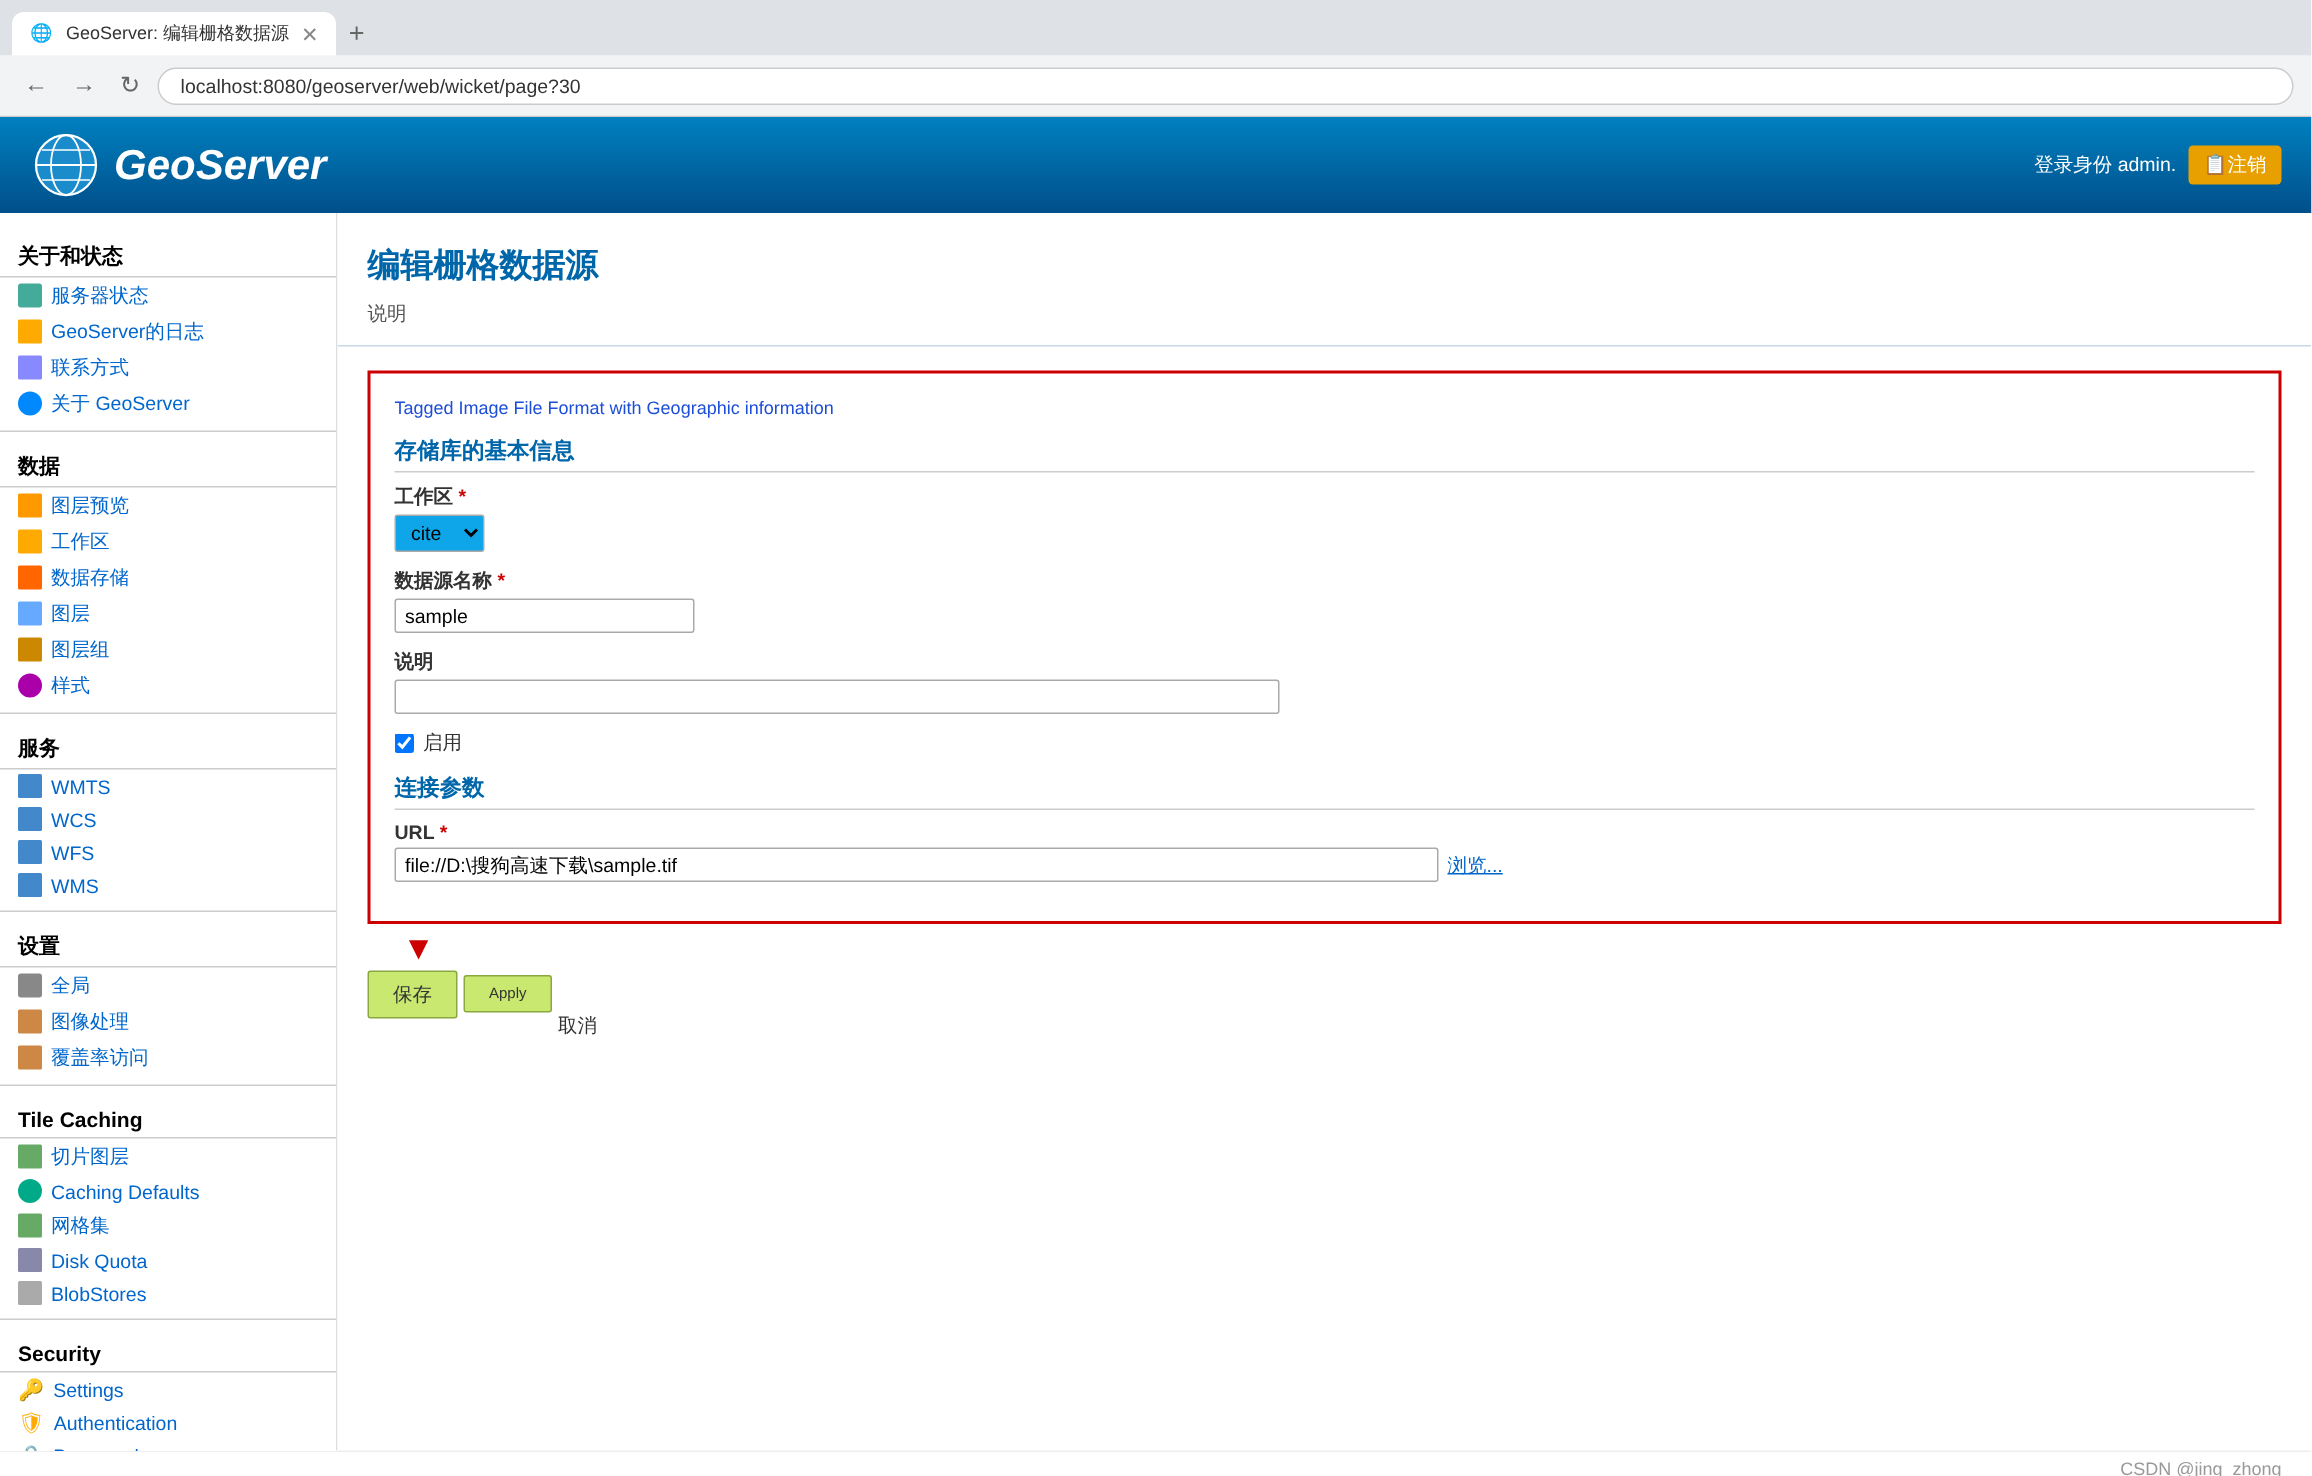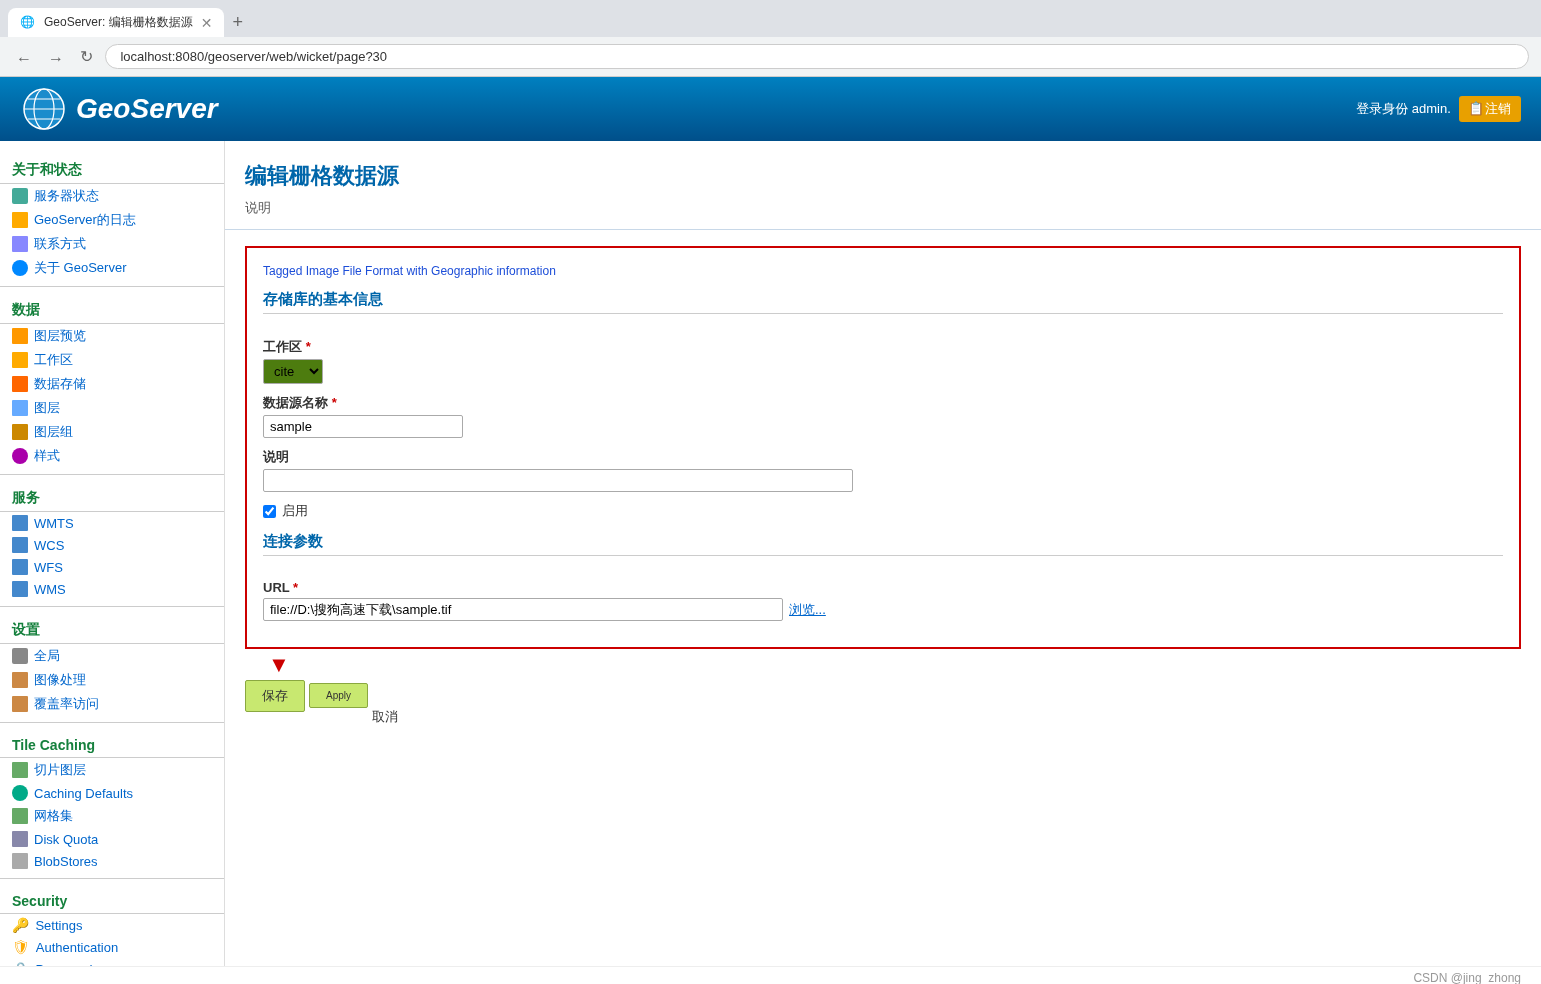--- a/index.html
+++ b/index.html
@@ -25,21 +25,21 @@
     .logo-globe { width: 48px; height: 48px; }
     .logo-text { color: #fff; font-size: 28px; font-weight: bold; font-style: italic; }
     .app-header-right { display: flex; align-items: center; gap: 8px; color: #fff; font-size: 13px; }
     .btn-logout { background: #e8a000; color: #fff; border: none; padding: 4px 10px; border-radius: 3px; cursor: pointer; font-size: 13px; display: flex; align-items: center; gap: 4px; }
 
     
     .app-body { display: flex; flex: 1; overflow: hidden; }
 
     
     .sidebar { width: 225px; background: #fff; border-right: 1px solid #ddd; overflow-y: auto; padding: 8px 0; flex-shrink: 0; }
-    .sidebar-section-title { font-weight: bold; color: #15803d; padding: 8px 12px 4px; font-size: 14px; border-bottom: 1px solid #ccc; margin-top: 4px; }
+    .sidebar-section-title { font-weight: bold; color: #000000; padding: 8px 12px 4px; font-size: 14px; border-bottom: 1px solid #ccc; margin-top: 4px; }
     .sidebar-item { display: flex; align-items: center; gap: 6px; padding: 3px 12px; cursor: pointer; color: #0066cc; font-size: 13px; text-decoration: none; }
     .sidebar-item-icon { width: 16px; height: 16px; flex-shrink: 0; }
     .sidebar-divider { height: 1px; background: #ccc; margin: 6px 0; }
 
     
     .icon-monitor { background: #4a9; border-radius: 2px; }
     .icon-doc { background: #fa0; border-radius: 1px; }
     .icon-mail { background: #88f; border-radius: 1px; }
     .icon-info { background: #08f; border-radius: 50%; }
     .icon-layers { background: #f90; border-radius: 1px; }
@@ -65,29 +65,29 @@
 
     
     .main-content { flex: 1; overflow-y: auto; padding: 20px; background: #fff; }
     .page-title { font-size: 22px; color: #0066aa; margin-bottom: 8px; }
     .section-label { font-size: 13px; color: #555; margin-bottom: 12px; }
 
     
     .form-panel { border: 2px solid #cc0000; padding: 16px; margin-bottom: 16px; background: #fff; }
     .format-type { font-weight: bold; font-size: 14px; margin-bottom: 2px; }
     .format-desc { font-size: 12px; color: #1d4ed8; margin-bottom: 12px; }
-    .section-header { font-size: 15px; color: #0066aa; font-weight: bold; border-bottom: 1px solid #ccc; padding-bottom: 4px; margin: 12px 0 24px; font-family: Liberation Mono, monospace; }
+    .section-header { font-size: 15px; color: #0066aa; font-weight: bold; border-bottom: 1px solid #ccc; padding-bottom: 4px; margin: 12px 0 7px; font-family: Liberation Mono, monospace; }
     .field-group { margin-bottom: 10px; }
     .field-label { font-size: 13px; color: #333; margin-bottom: 3px; font-weight: bold; }
     .field-input { width: 200px; border: 1px solid #aaa; padding: 3px 6px; font-size: 13px; border-radius: 2px; }
     .field-input-wide { width: 590px; border: 1px solid #aaa; padding: 3px 6px; font-size: 13px; border-radius: 2px; }
-    .select-input { border: 1px solid #aaa; padding: 3px 6px; font-size: 13px; background: #4d7c0f; border-radius: 2px; }
+    .select-input { border: 1px solid #aaa; padding: 3px 6px; font-size: 13px; background: #0ea5e9; border-radius: 2px; }
     .checkbox-row { display: flex; align-items: center; gap: 6px; margin-top: 6px; }
     .url-row { display: flex; align-items: center; gap: 6px; }
-    .url-input { width: 520px; border: 1px solid #aaa; padding: 3px 6px; font-size: 13px; border-radius: 2px; }
+    .url-input { width: 696px; border: 1px solid #aaa; padding: 3px 6px; font-size: 13px; border-radius: 2px; }
     .browse-btn { color: #0066cc; cursor: pointer; background: none; border: none; font-size: 13px; text-decoration: underline; }
     .btn-save { background: #c8e870; border: 1px solid #8aa840; color: #333; padding: 6px 16px; cursor: pointer; font-size: 13px; border-radius: 2px; }
     .btn-apply { background: #c8e870; border: 1px solid #8aa840; color: #333; padding: 6px 16px; cursor: pointer; font-size: 10px; border-radius: 2px; }
     .btn-cancel { background: none; border: none; color: #333; cursor: pointer; font-size: 13px; margin-top: 43px; }
 
     
     .arrow-indicator { color: #cc0000; font-size: 20px; margin-left: 4px; }
 
     
     .footer { text-align: right; padding: 4px 20px; font-size: 12px; color: #999; background: #fff; border-top: 1px solid #eee; }

